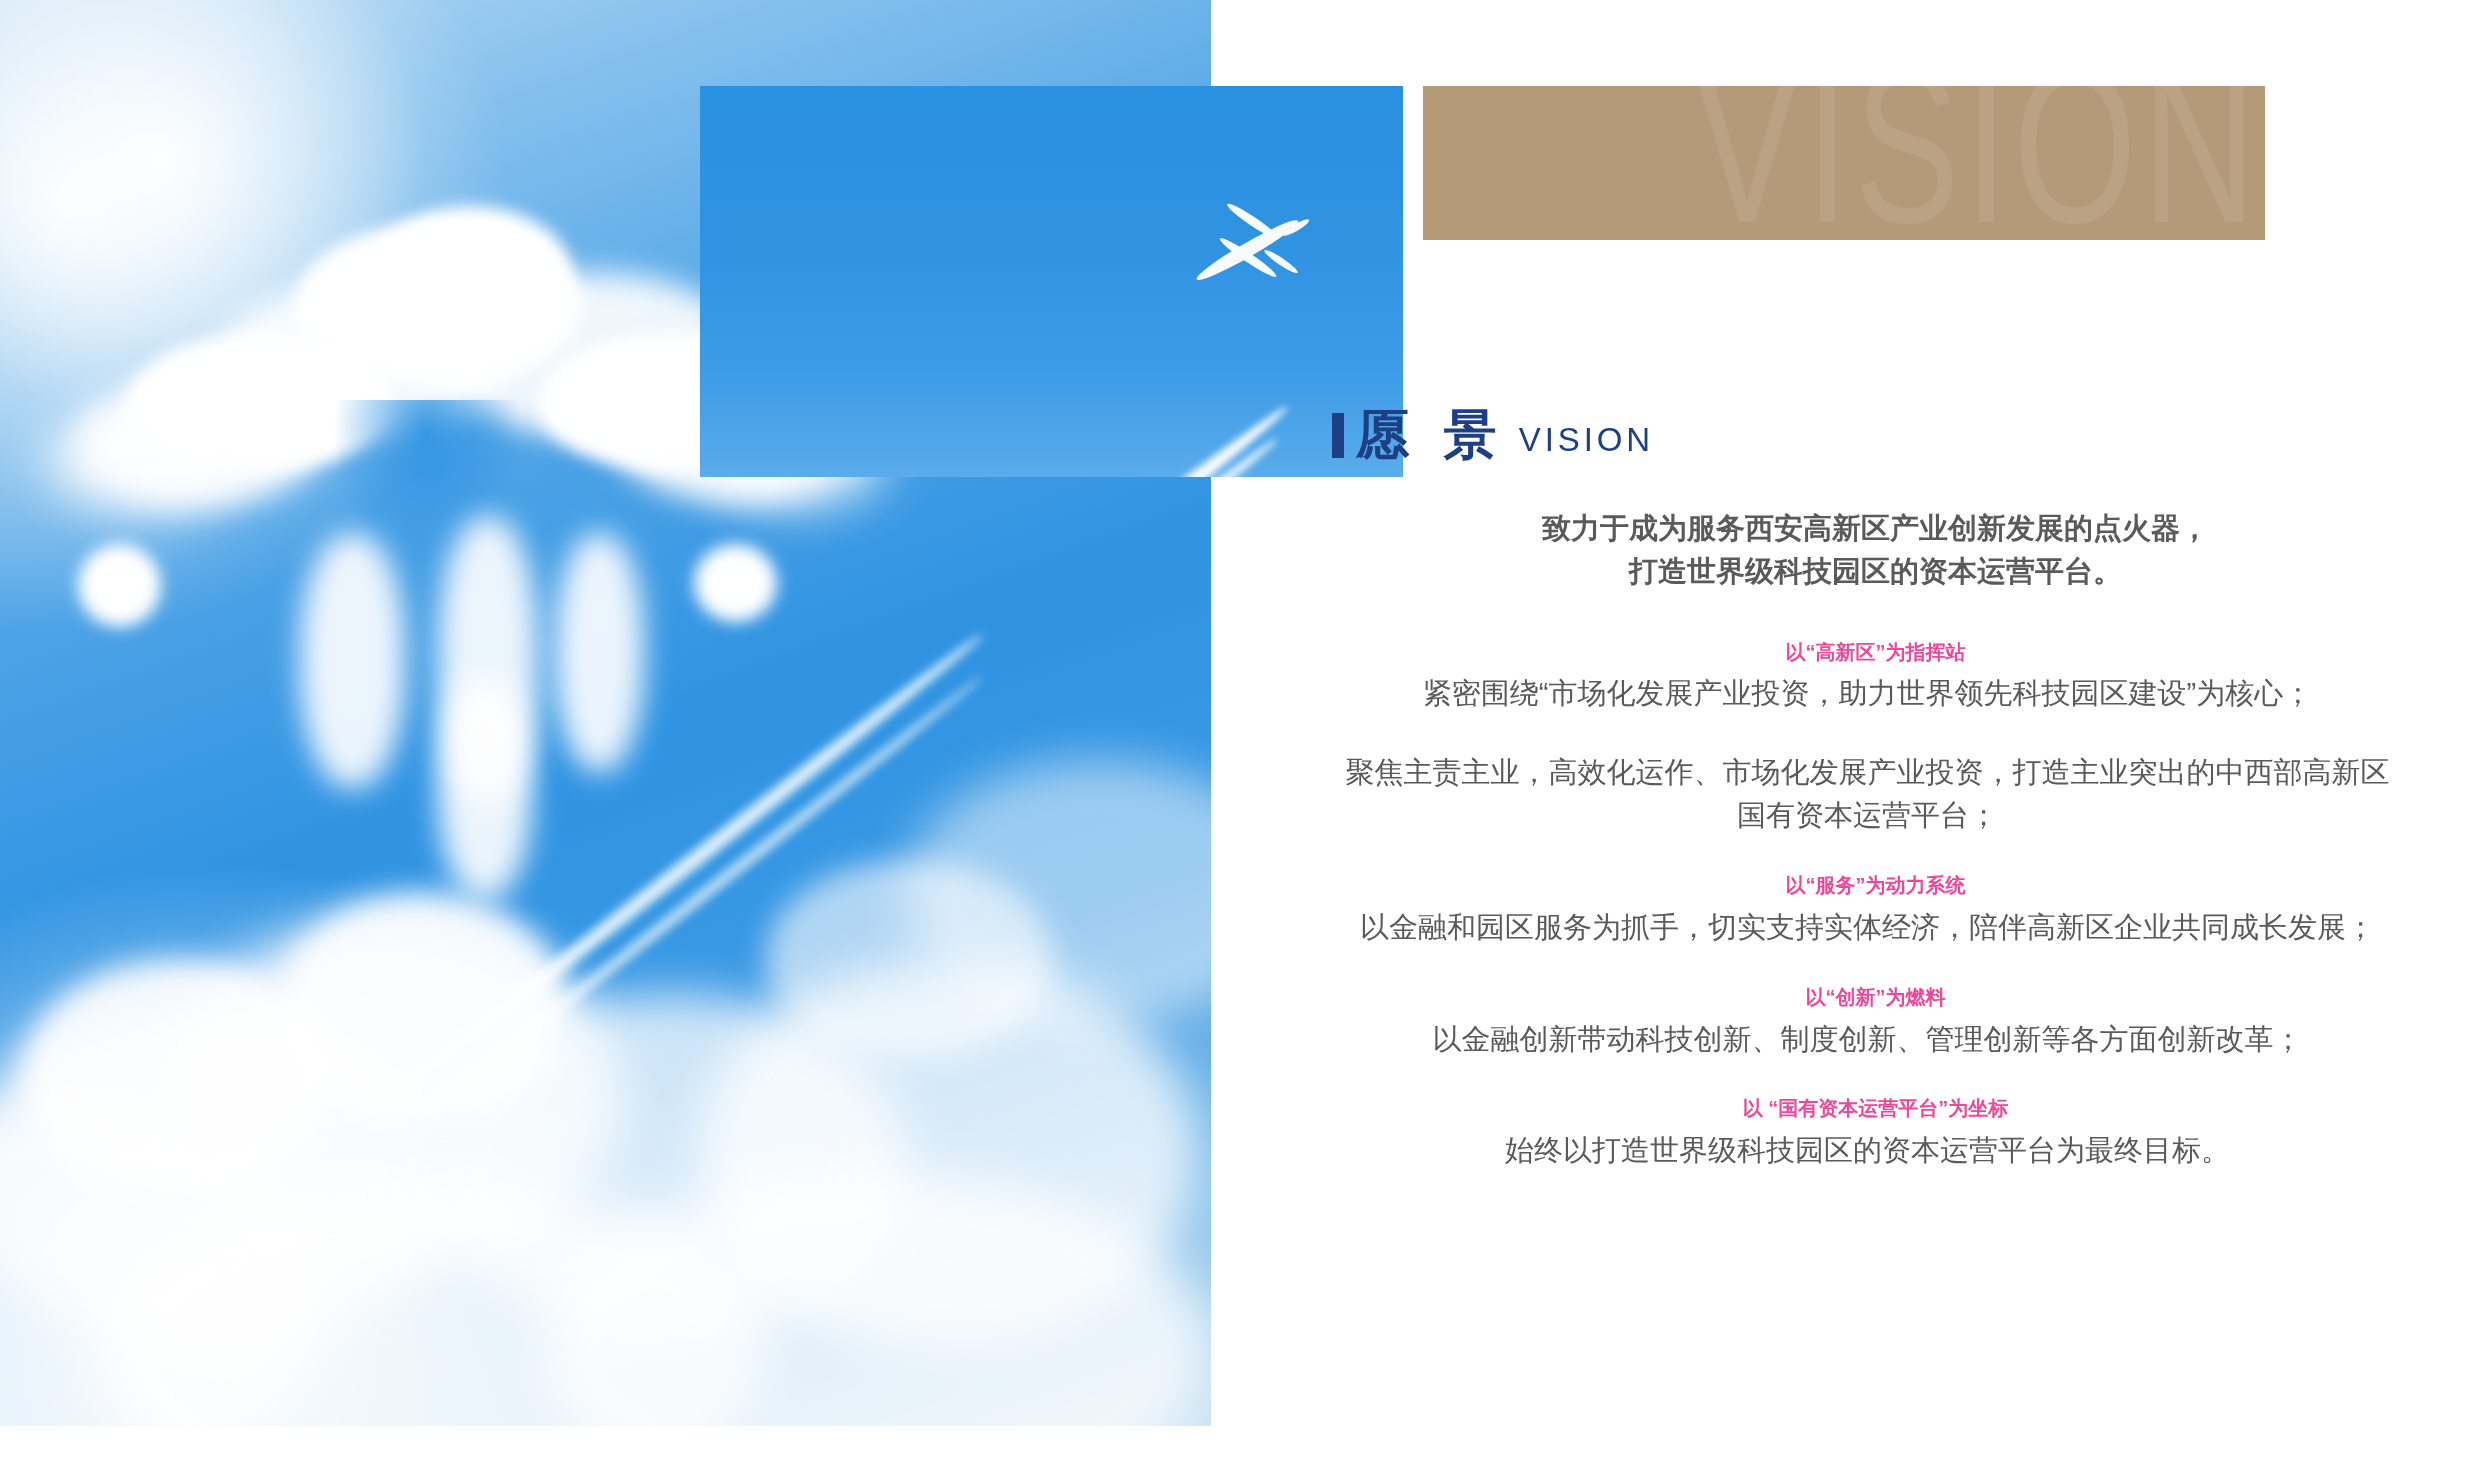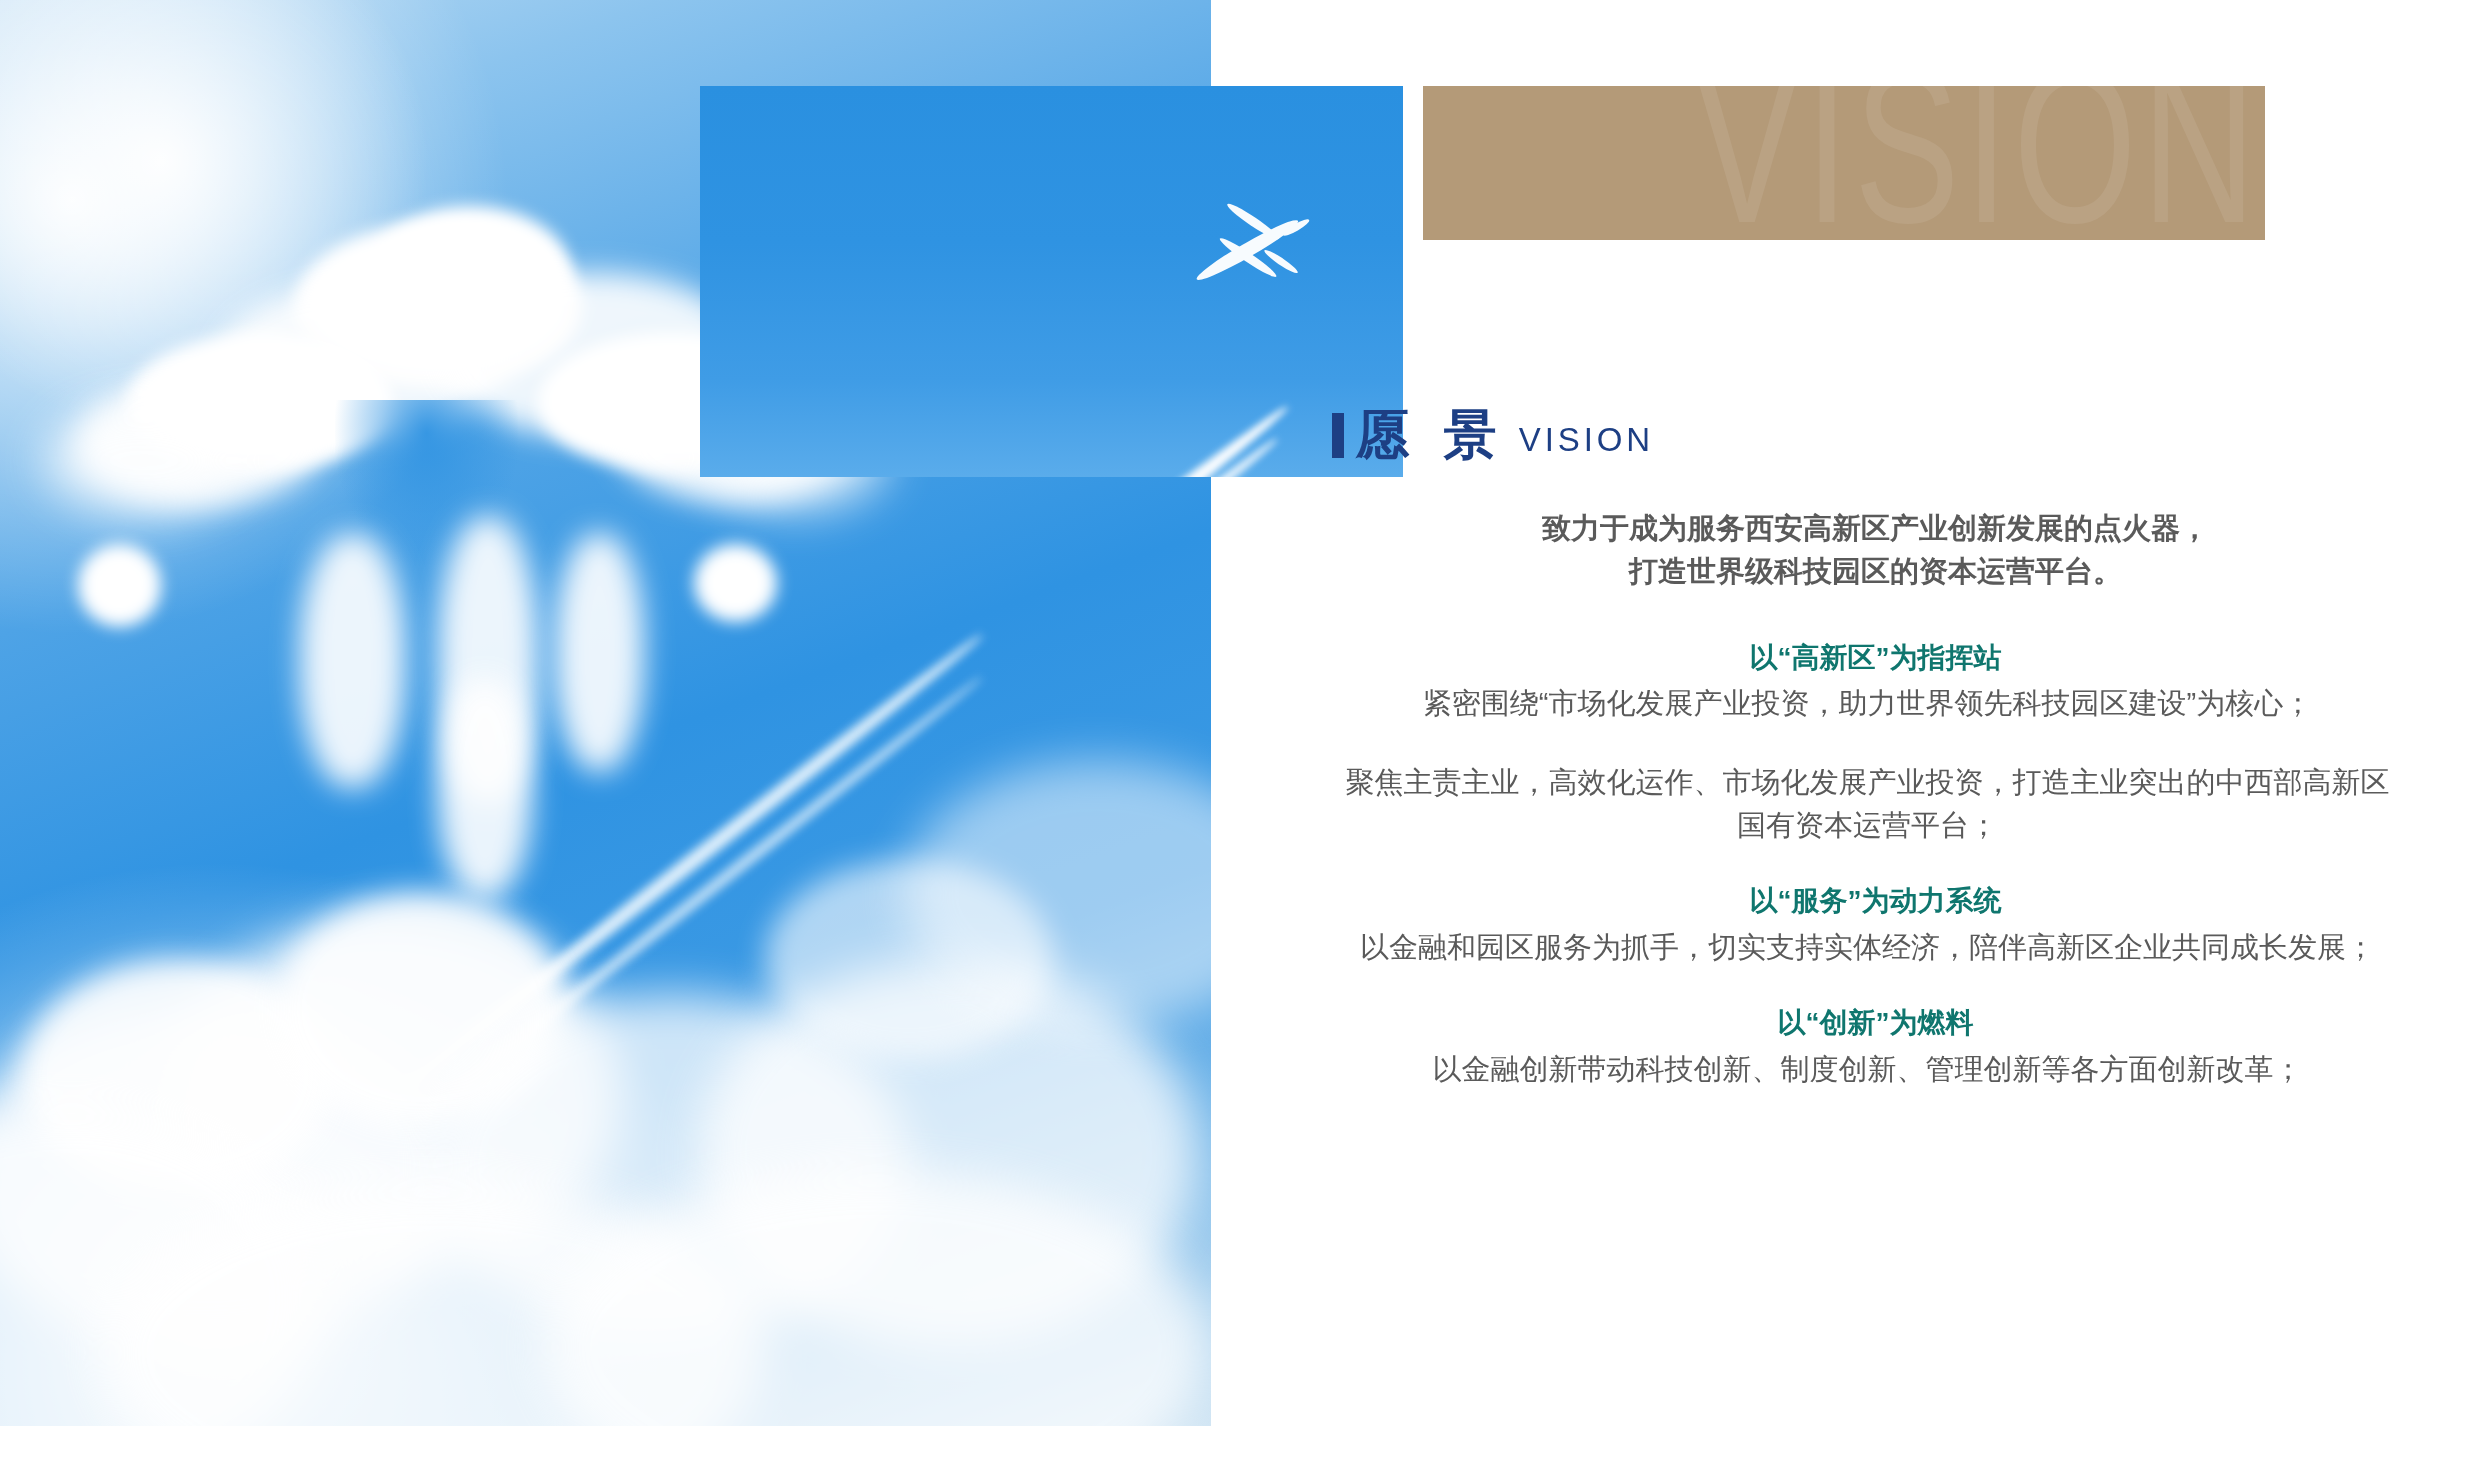--- a/index.html
+++ b/index.html
@@ -92,21 +92,21 @@
 
   .intro{
     font-size:29px;line-height:1.48;color:#5a5a5a;font-weight:700;
     margin-bottom:47px;
   }
   .intro div{white-space:nowrap;}
 
   .section{margin-bottom:36px;}
   .section:last-child{margin-bottom:0;}
   .sec-head{
-    font-size:28px;font-weight:bold;color:#0f766e;line-height:1.25;
+    font-size:20px;font-weight:bold;color:#ec4899;line-height:1.25;
     margin-bottom:7.8px;white-space:nowrap;
   }
   .sec-body{
     font-size:29px;line-height:1.48;color:#5a5a5a;font-weight:500;
     max-width:1071px;
   }
 </style>
 </head>
 <body>
 
@@ -210,16 +210,20 @@
     <div class="section">
       <div class="sec-head">以“服务”为动力系统</div>
       <div class="sec-body">以金融和园区服务为抓手，切实支持实体经济，陪伴高新区企业共同成长发展；</div>
     </div>
 
     <div class="section">
       <div class="sec-head">以“创新”为燃料</div>
       <div class="sec-body">以金融创新带动科技创新、制度创新、管理创新等各方面创新改革；</div>
     </div>
 
+    <div class="section">
+      <div class="sec-head">以 “国有资本运营平台”为坐标</div>
+      <div class="sec-body">始终以打造世界级科技园区的资本运营平台为最终目标。</div>
+    </div>
 
   </div>
 </div>
 
 
 </body></html>

